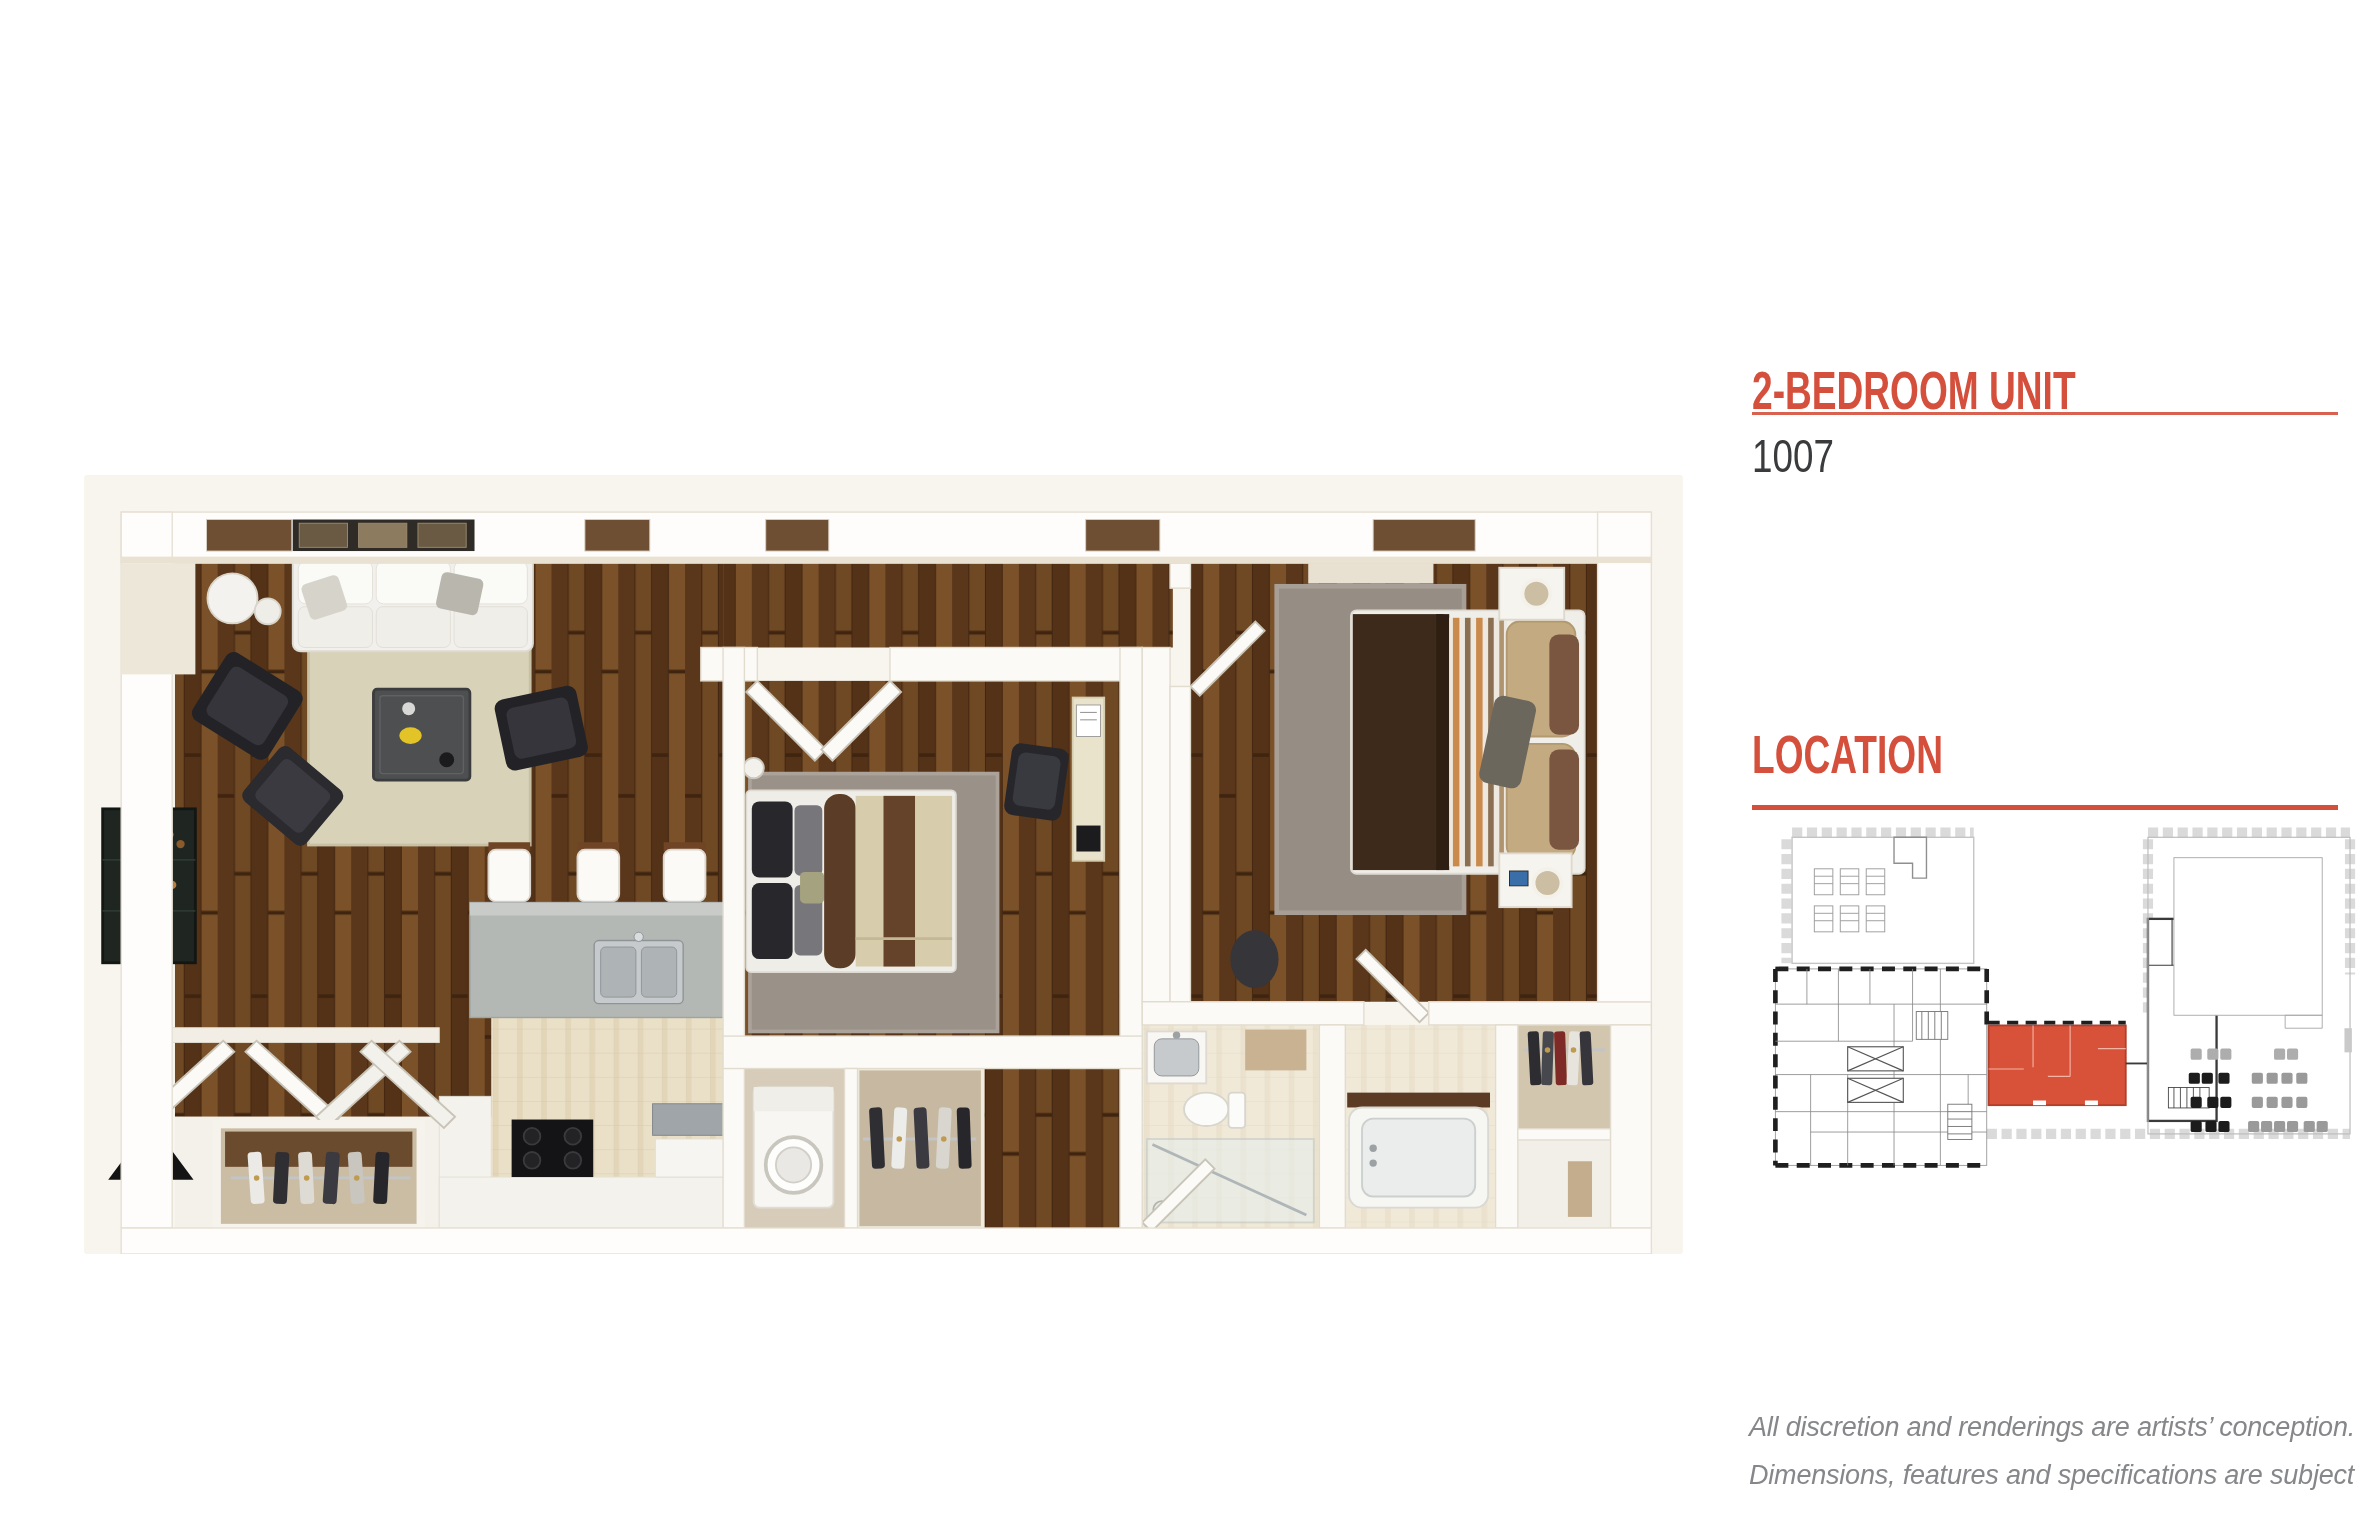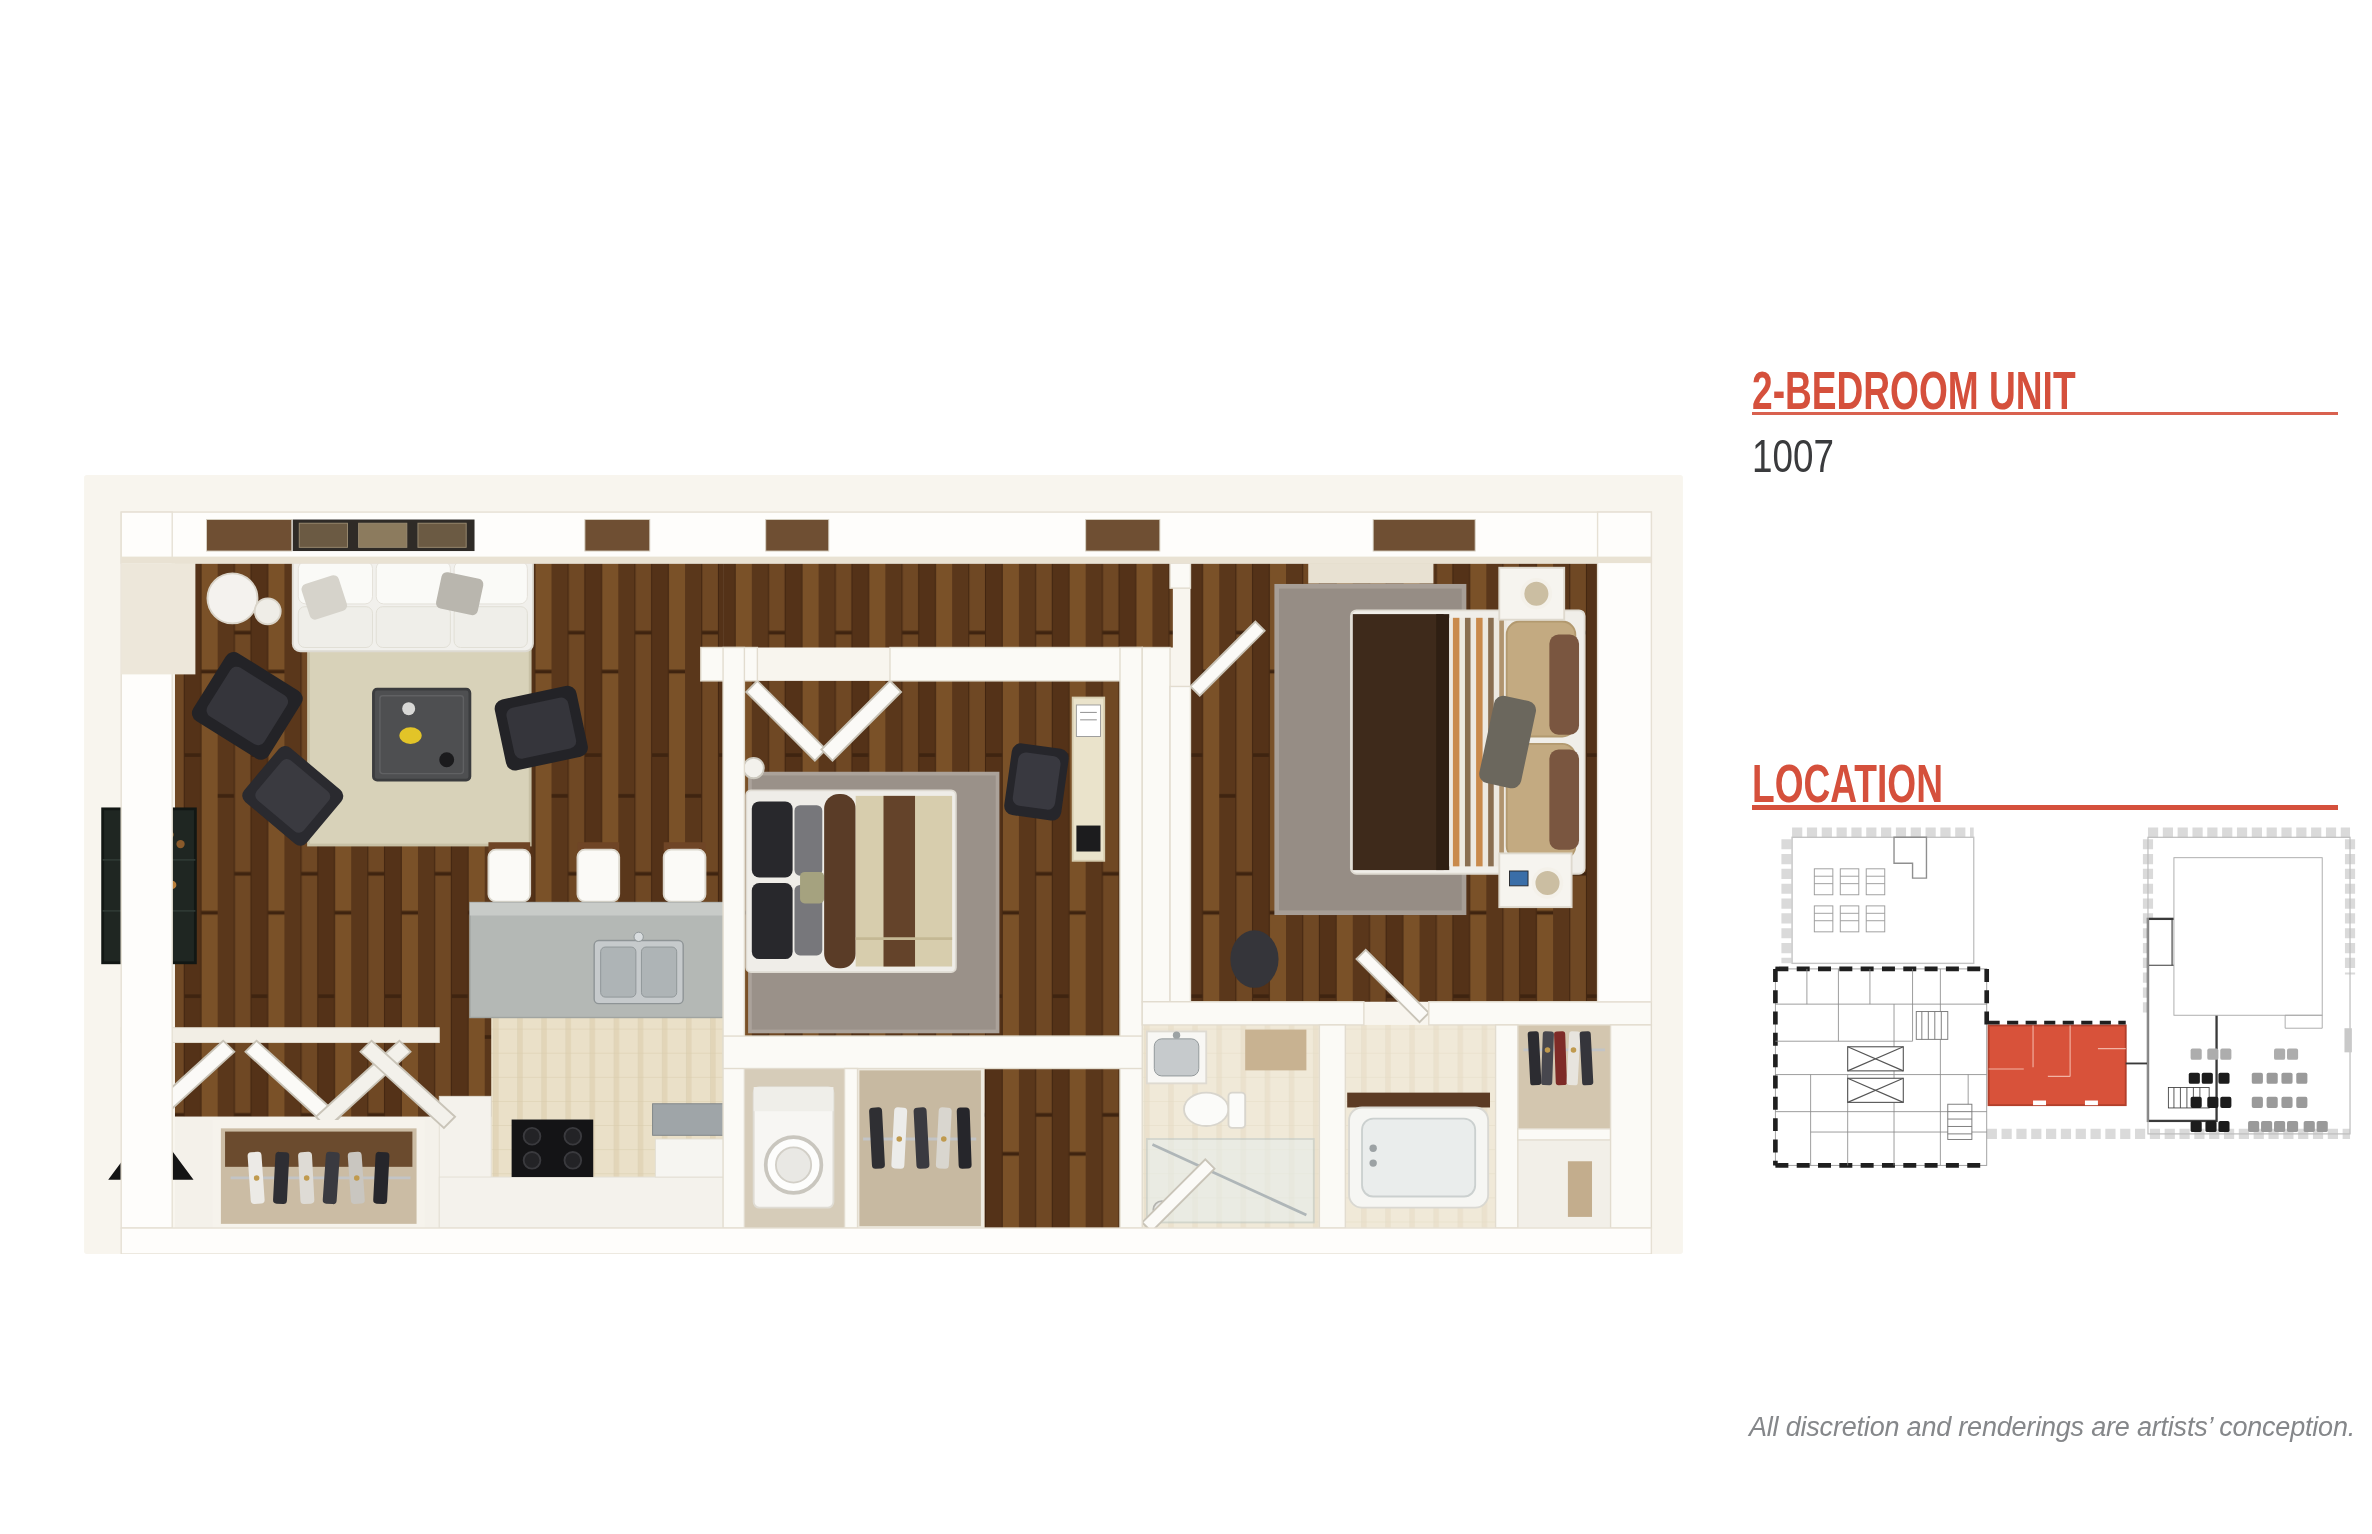--- a/index.html
+++ b/index.html
@@ -4,21 +4,21 @@
 <style>
   html,body{margin:0;padding:0;background:#fff;}
   .page{position:relative;width:2373px;height:1534px;background:#FFFFFF;overflow:hidden;
         font-family:"Liberation Sans",sans-serif;margin-top:32px;}
   .plan-svg{position:absolute;left:84px;top:443px;width:1599px;height:779px;}
   .panel-heading{position:absolute;left:1752px;line-height:1;margin:0;color:var(--accent);
         font-weight:700;font-size:53px;letter-spacing:0px;white-space:nowrap;}
   .condense{display:inline-block;transform:scaleX(.70);transform-origin:0 50%;}
   .condense-num{display:inline-block;transform:scaleX(.80);transform-origin:0 50%;}
   #unit-heading{top:332px;}
-  #location-heading{top:725px;}
+  #location-heading{top:696px;}
   .rule{position:absolute;left:1752px;width:586px;background:var(--accent);}
   #rule-unit{top:380px;height:2.8px;opacity:.9;}
   #rule-location{top:773px;height:4.6px;}
   .unit-number{position:absolute;left:1752px;top:401px;font-size:46px;line-height:1;
         color:var(--unit-number);font-weight:400;white-space:nowrap;text-align:center;}
   .map-svg{position:absolute;left:1755px;top:794px;width:608px;height:423px;}
   .disclaimer{position:absolute;left:1749px;top:1371px;font-style:italic;font-size:27px;
         color:var(--disclaimer);line-height:48px;white-space:nowrap;letter-spacing:-0.2px;}
 </style>
 </head>
@@ -493,16 +493,17 @@
           <rect x="560" y="318" width="12" height="12" rx="2"></rect>
           <rect x="574" y="318" width="12" height="12" rx="2"></rect>
           <rect x="592" y="318" width="12" height="12" rx="2"></rect>
           <rect x="606" y="318" width="12" height="12" rx="2"></rect>
         </g>
     </g>
   </svg>
 
   <div class="disclaimer">
     <div>All discretion and renderings are artists’ conception.</div>
+    <div>Dimensions, features and specifications are subject</div>
   </div>
 
 </div>
 
 
 </body></html>

